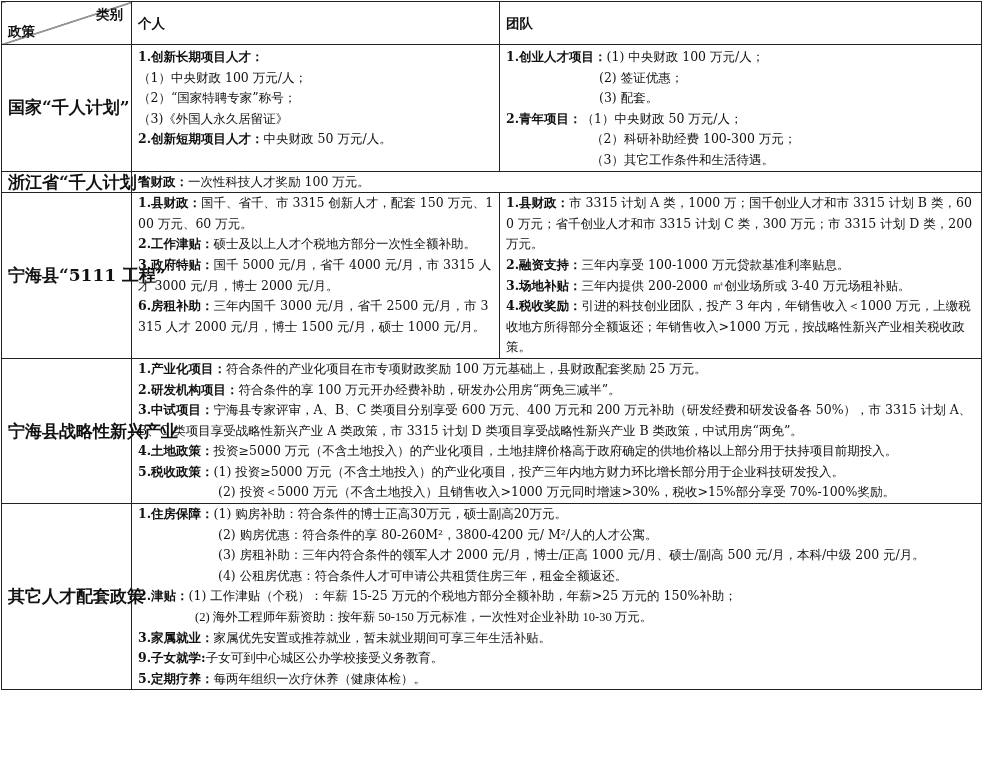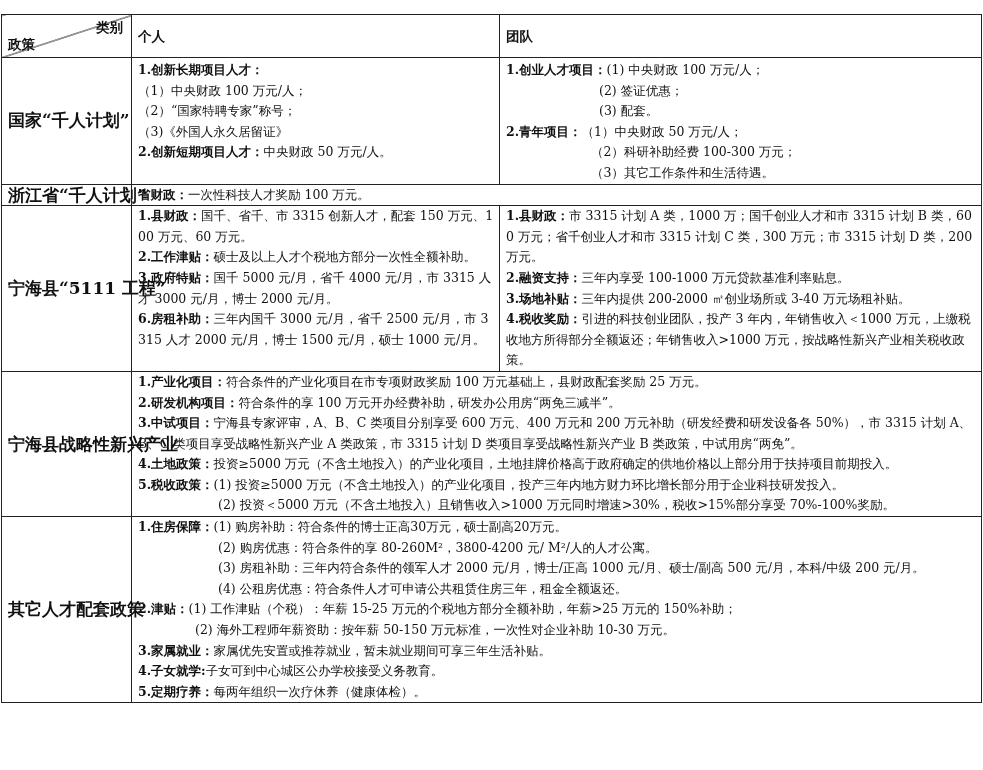--- a/index.html
+++ b/index.html
@@ -1,18 +1,18 @@
 <!DOCTYPE html>
 <html><head>
 <meta charset="utf-8">
 <style>
   html, body { margin: 0; padding: 0; background: #ffffff; }
   body { width: 983px; height: 770px; overflow: hidden; font-family: "DejaVu Serif", "Liberation Serif", serif; color: #111; }
   table.policy {
-    position: absolute; left: 1px; top: 14px;
+    position: absolute; left: 1px; top: 1px;
     width: 980px;
     border-collapse: collapse;
     table-layout: fixed;
     font-size: 12.5px;
     line-height: 20.6px;
   }
   table.policy td {
     border: 1.5px solid #222;
     vertical-align: top;
     padding: 0 4px 0 6px;
@@ -35,21 +35,21 @@
   }
   td.corner .cat { position: absolute; right: 8px; top: 2px; font-weight: bold; font-size: 13.5px; }
   td.corner .pol { position: absolute; left: 6px; bottom: 2px; font-weight: bold; font-size: 13.5px; }
   td.col-head { font-weight: bold; vertical-align: middle !important; font-size: 13.5px; }
   .line { display: block; white-space: nowrap; }
   .wrap { display: block; white-space: normal; }
   .b { font-weight: bold; }
   .indA { padding-left: 93px; }
   .indB { padding-left: 85px; }
   .indC { padding-left: 80px; }
-  .indD { padding-left: 57px; }
+  .indD { padding-left: 57px; font-family: Liberation Serif, serif; }
 </style>
 </head>
 <body>
 
 <table class="policy">
   <colgroup>
     <col style="width:130px">
     <col style="width:368px">
     <col style="width:482px">
   </colgroup>
@@ -123,18 +123,18 @@
   <tr>
     <td class="policy-name">其它人才配套政策</td>
     <td colspan="2">
       <span class="line"><span class="b">1.住房保障：</span><span>(1) 购房补助：符合条件的博士正高30万元，硕士副高20万元。</span></span>
       <span class="line indC">(2) 购房优惠：符合条件的享 80-260M²，3800-4200 元/ M²/人的人才公寓。</span>
       <span class="line indC">(3) 房租补助：三年内符合条件的领军人才 2000 元/月，博士/正高 1000 元/月、硕士/副高 500 元/月，本科/中级 200 元/月。</span>
       <span class="line indC">(4) 公租房优惠：符合条件人才可申请公共租赁住房三年，租金全额返还。</span>
       <span class="line"><span class="b">2.津贴：</span><span>(1) 工作津贴（个税）：年薪 15-25 万元的个税地方部分全额补助，年薪&gt;25 万元的 150%补助；</span></span>
       <span class="line indD">(2) 海外工程师年薪资助：按年薪 50-150 万元标准，一次性对企业补助 10-30 万元。</span>
       <span class="line"><span class="b">3.家属就业：</span><span>家属优先安置或推荐就业，暂未就业期间可享三年生活补贴。</span></span>
-      <span class="line"><span class="b">4.子女就学:</span><span>子女可到中心城区公办学校接受义务教育。</span></span>
+      <span class="line"><span class="b">9.子女就学:</span><span>子女可到中心城区公办学校接受义务教育。</span></span>
       <span class="line"><span class="b">5.定期疗养：</span><span>每两年组织一次疗休养（健康体检）。</span></span>
     </td>
   </tr>
 </tbody>
   </table>
 
 </body></html>

